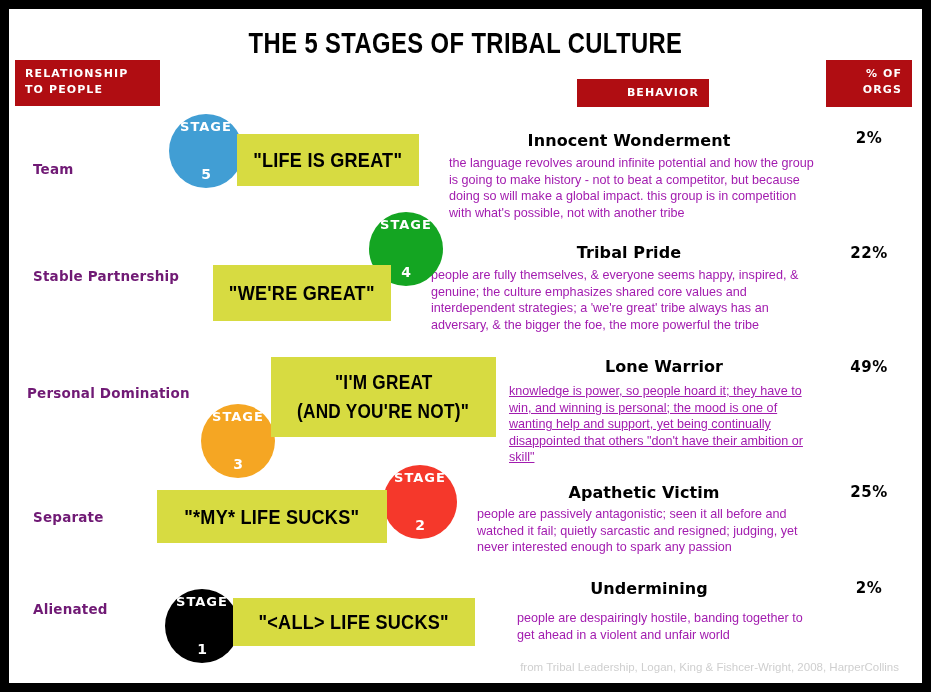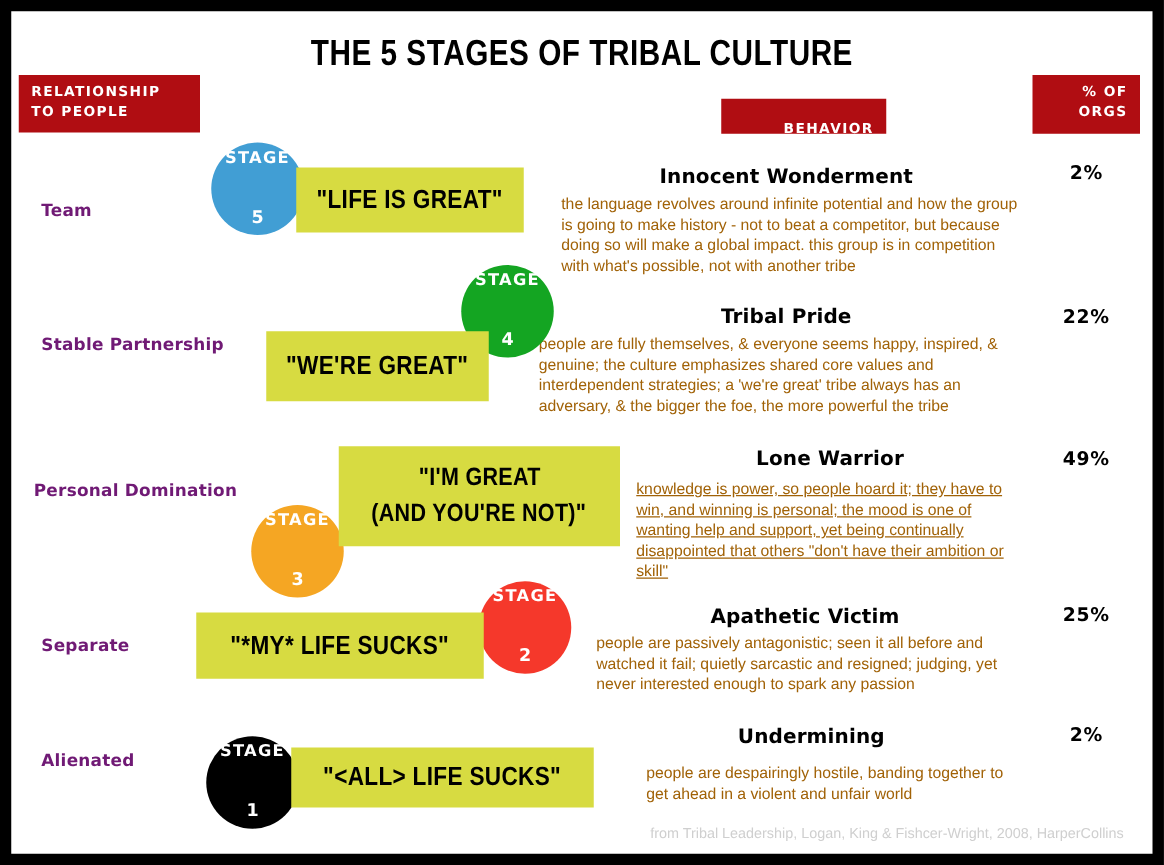--- a/index.html
+++ b/index.html
@@ -49,21 +49,21 @@
     font-weight: 700;
     font-size: 11px;
     letter-spacing: 1.1px;
     line-height: 16px;
     text-align: left;
     padding: 6px 10px 7px 10px;
     box-sizing: border-box;
   }
   .chip.center { text-align: right; }
   .chip-rel { left: 6px;  top: 51px;  width: 145px; height: 46px; }
-  .chip-beh { left: 568px; top: 70px; width: 132px; height: 28px; padding-top: 16px; }
+  .chip-beh { left: 568px; top: 70px; width: 132px; height: 28px; padding-top: 6px; }
   .chip-pct { left: 817px; top: 51px; width: 86px;  height: 47px; }
 
   
   .row { position: absolute; left: 0; width: 913px; }
 
   .rel-label {
     position: absolute;
     font-family: "DejaVu Sans", sans-serif;
     font-weight: 700;
     font-size: 13.5px;
@@ -115,21 +115,21 @@
     font-size: 16px;
     color: #000;
     text-align: center;
     letter-spacing: 0.1px;
   }
   .beh-body {
     position: absolute;
     font-family: "Liberation Sans", sans-serif;
     font-size: 12.6px;
     line-height: 16.5px;
-    color: #a16207;
+    color: #a21caf;
     text-align: left;
   }
   .pct {
     position: absolute;
     width: 86px;
     left: 817px;
     text-align: center;
     font-family: "DejaVu Sans", sans-serif;
     font-weight: 700;
     font-size: 15px;

